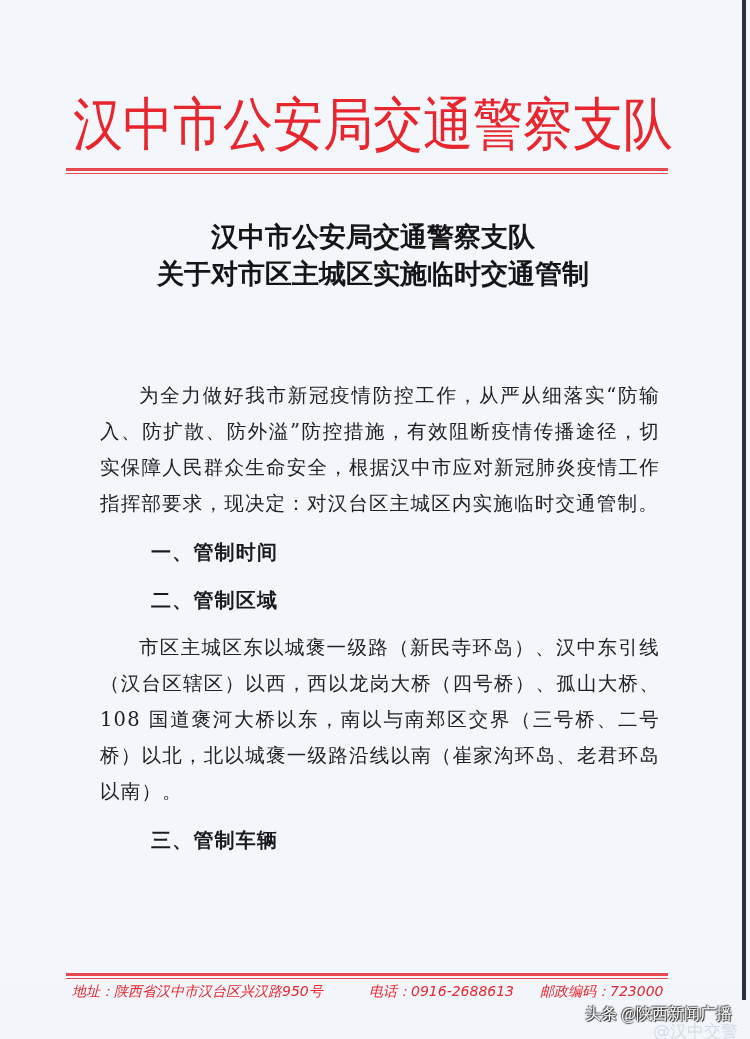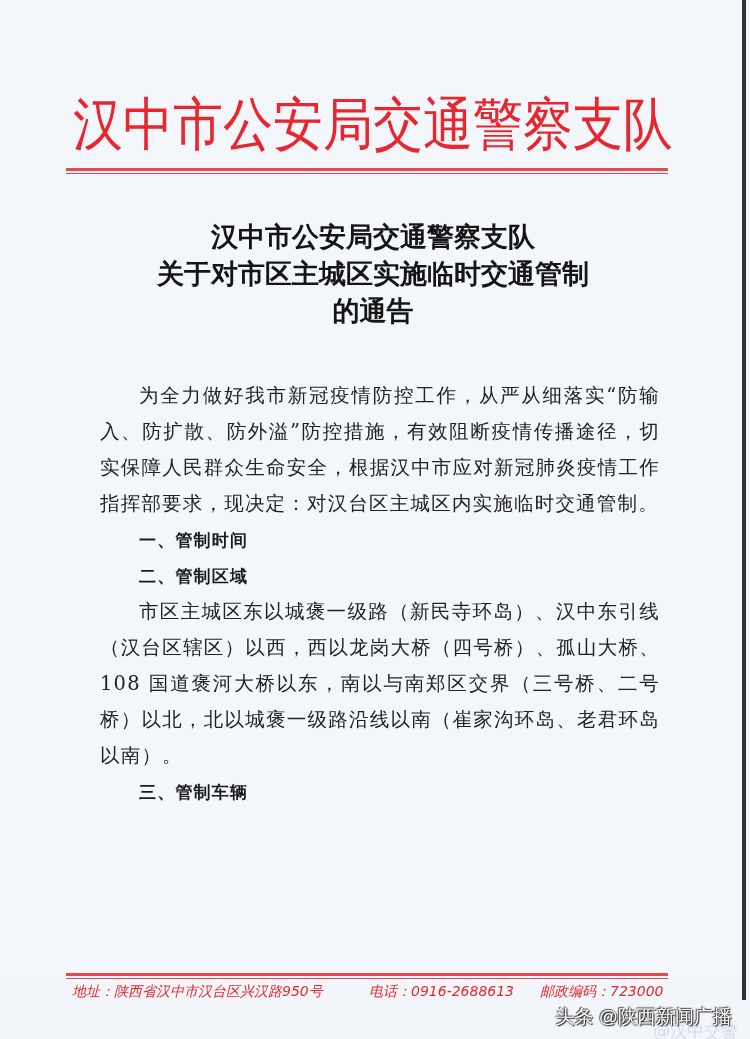--- a/index.html
+++ b/index.html
@@ -44,43 +44,43 @@
     .body {
       position: absolute; left: 100px; top: 378px; width: 560px;
       font-family: "DejaVu Serif", "Liberation Serif", serif;
       font-size: 19.5px; line-height: 36px;
       color: #222;
       letter-spacing: 1.2px;
     }
     .body p { margin: 0; text-indent: 39px; text-align: justify; }
     .body p.noindent { text-indent: 39px; }
     .body h3 {
-      margin: 0; font-size: 17px; line-height: 36px;
+      margin: 12px; font-size: 20px; line-height: 36px;
       font-family: "DejaVu Sans", "Liberation Sans", sans-serif;
       font-weight: bold; padding-left: 39px; color: #1a1a1a;
     }
     .red-rule-bottom {
       position: absolute; left: 66px; top: 973px; width: 602px; height: 0;
       border-top: 3px solid #e8484e;
       border-bottom: 1px solid #e8484e;
       padding-top: 2px;
     }
     .footer {
       position: absolute; left: 72px; top: 983px; width: 600px; height: 22px;
       font-family: "DejaVu Sans", "Liberation Sans", sans-serif;
       font-size: 14px; color: #e8262e;
     }
     .footer span { position: absolute; top: 0; white-space: nowrap; font-style: italic; }
     .f-addr { left: 0; }
     .f-phone { left: 297px; }
     .f-post { left: 468px; }
     .watermark {
       position: absolute; right: 14px; top: 1004px;
-      font-family: Liberation Sans, sans-serif;
-      font-size: 19px; color: #ffffff;
+      font-family: Liberation Serif, serif;
+      font-size: 16px; color: #ffffff;
       text-shadow: 0 0 2px #333, 1px 1px 1px #222, -1px -1px 1px #555;
       white-space: nowrap;
     }
     .watermark-ghost {
       position: absolute; right: 8px; top: 1020px;
       font-family: "DejaVu Sans", "Liberation Sans", sans-serif;
       font-size: 17px; color: rgba(160,170,185,0.35);
       white-space: nowrap;
     }
   </style>
@@ -89,21 +89,20 @@
 
 <div class="page">
   <div class="right-edge"></div>
 
   <div class="letterhead">汉中市公安局交通警察支队</div>
   <div class="red-rule-top"></div>
 
   <div class="title">
     <div>汉中市公安局交通警察支队</div>
     <div>关于对市区主城区实施临时交通管制</div>
-    <div>的通告</div>
   </div>
 
   <div class="body">
     <p>为全力做好我市新冠疫情防控工作，从严从细落实“防输入、防扩散、防外溢”防控措施，有效阻断疫情传播途径，切实保障人民群众生命安全，根据汉中市应对新冠肺炎疫情工作指挥部要求，现决定：对汉台区主城区内实施临时交通管制。</p>
 
     <h3>一、管制时间</h3>
 
     <h3>二、管制区域</h3>
     <p>市区主城区东以城褒一级路（新民寺环岛）、汉中东引线（汉台区辖区）以西，西以龙岗大桥（四号桥）、孤山大桥、108 国道褒河大桥以东，南以与南郑区交界（三号桥、二号桥）以北，北以城褒一级路沿线以南（崔家沟环岛、老君环岛以南）。</p>
 

